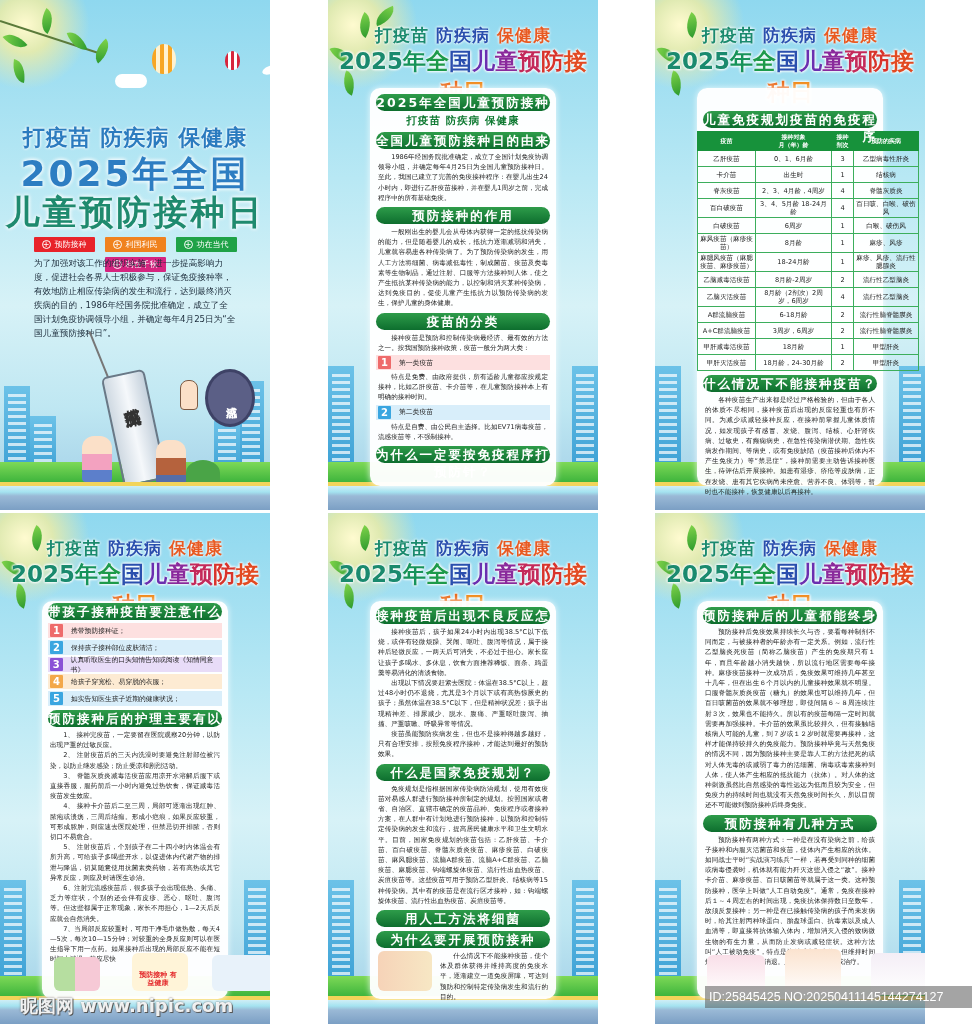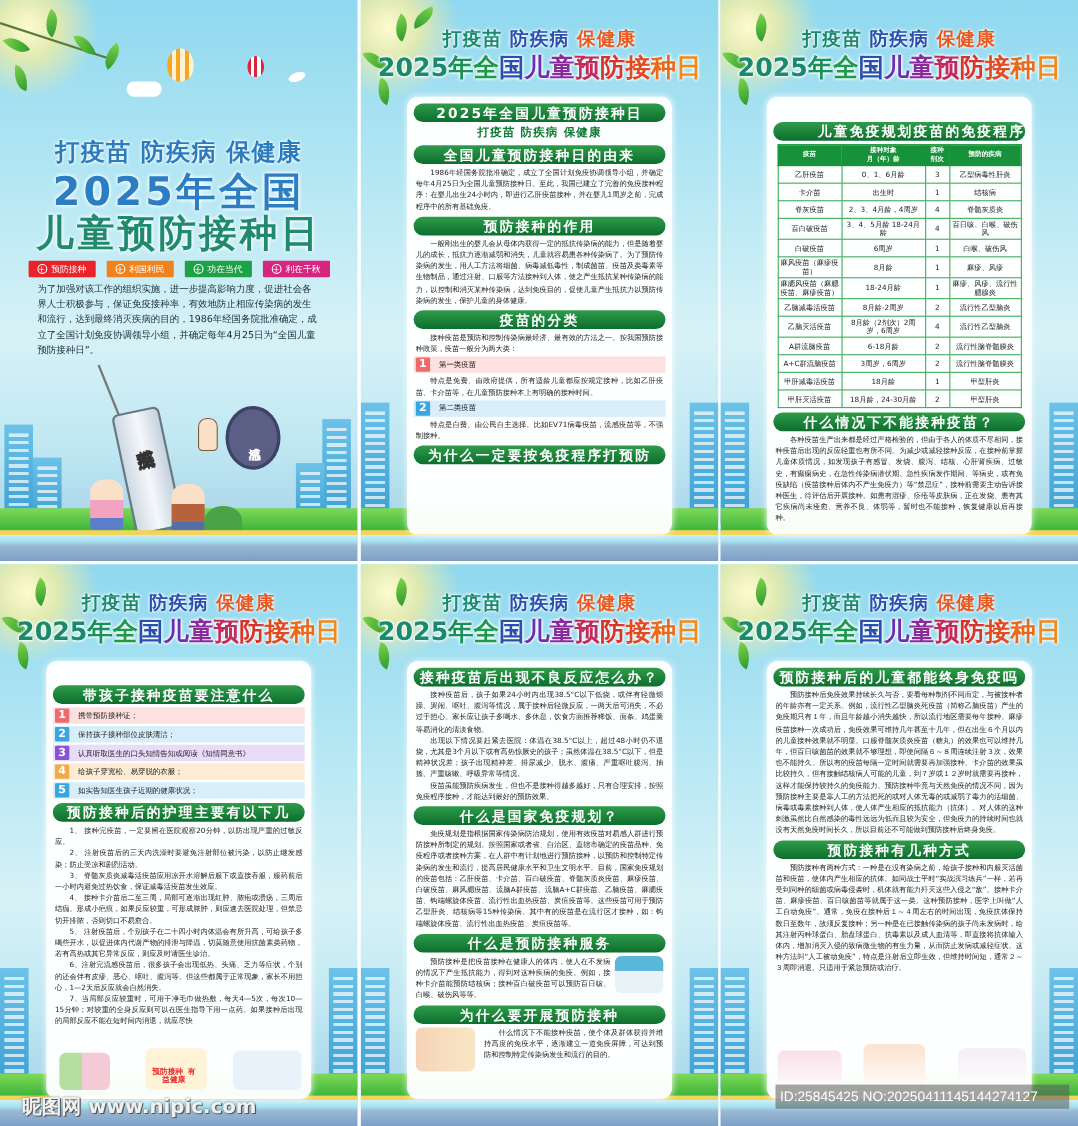--- a/index.html
+++ b/index.html
@@ -1,19 +1,19 @@
 <!DOCTYPE html>
 <html><head>
 <meta charset="utf-8">
 <style>
 *{box-sizing:border-box;margin:0;padding:0;}
 html,body{width:980px;height:1024px;overflow:hidden;background:#fff;}
 body{font-family:"DejaVu Sans","Liberation Sans",sans-serif;position:relative;}
 .grid{position:absolute;left:0;top:0;width:980px;height:1024px;}
-.panel{position:absolute;width:325px;height:510px;overflow:hidden;
+.panel{position:absolute;width:270px;height:510px;overflow:hidden;
   background:linear-gradient(180deg,#8fd8ef 0%,#b8e8f4 35%,#d7f2f7 60%,#bfe7f2 80%,#9fcde6 100%);}
 .panel .sky-glow{position:absolute;left:-40px;top:-40px;width:130px;height:130px;border-radius:50%;
   background:radial-gradient(circle,#fffbd0 0%,rgba(255,240,150,.7) 30%,rgba(255,255,255,0) 70%);}
 .leaf{position:absolute;width:14px;height:22px;background:linear-gradient(135deg,#7fd34a,#2e9b2e);border-radius:0 100% 0 100%;}
 .branch{position:absolute;height:2px;background:#5a7a3a;transform-origin:left center;}
 .city{position:absolute;bottom:34px;width:26px;background:linear-gradient(180deg,#6cc2e8,#3a9fd4);}
 .city:before{content:"";position:absolute;left:4px;right:4px;top:8px;bottom:4px;
   background:repeating-linear-gradient(180deg,rgba(255,255,255,.7) 0 3px,transparent 3px 7px);}
 .grass{position:absolute;left:0;right:0;bottom:26px;height:22px;background:linear-gradient(180deg,#7ed957,#38b13a);}
 .road{position:absolute;left:0;right:0;bottom:0;height:28px;
@@ -30,21 +30,21 @@
 .slogan1{position:absolute;left:0;right:0;text-align:center;font-weight:bold;letter-spacing:1px;}
 .big-title{position:absolute;left:0;right:0;text-align:center;font-weight:bold;}
 .tag{display:inline-block;height:15px;padding:0 8px;color:#fff;font-size:8px;line-height:15px;margin:0 5px;border-radius:1px;}
 .tag .plus{display:inline-block;width:9px;height:9px;border:1px solid #fff;border-radius:50%;font-size:8px;line-height:7px;text-align:center;margin-right:4px;}
 table.vac{border-collapse:collapse;margin:3px auto 2px;width:222px;font-size:6.6px;color:#222;}
 table.vac th{background:#17923b;color:#fff;font-weight:bold;font-size:6px;line-height:8px;border:1px solid #17923b;padding:1px;}
 table.vac td{border:1px solid #3cae5c;text-align:center;padding:1px 2px;line-height:8px;height:16px;}
 .watermark{position:absolute;font-weight:bold;color:rgba(255,255,255,.9);text-shadow:0 0 2px #666,1px 1px 0 #555;}
 .idbar{position:absolute;left:705px;top:986px;width:267px;height:22px;background:rgba(90,90,90,.55);
   color:#fff;font-size:12.5px;line-height:22px;padding-left:4px;white-space:nowrap;font-family:"Liberation Sans",sans-serif;}
-.illus{position:absolute;border-radius:6px;font-family:Liberation Mono, monospace;}
+.illus{position:absolute;border-radius:6px;}
 .balloon{position:absolute;border-radius:50% 50% 45% 45%;}
 .title-color span{display:inline-block;}
 </style>
 </head>
 <body>
 
 <div class="grid">
 
   <div class="panel" style="left:0;top:0;">
     <div class="sky-glow"></div>
@@ -266,21 +266,21 @@
     <div class="title-color" style="position:absolute;left:0;right:0;top:46px;text-align:center;font-weight:bold;font-size:23px;text-shadow:0 0 3px #fff,0 0 3px #fff,0 0 3px #fff;">
       <span style="color:#1a8a6e">2</span><span style="color:#1a8a6e">0</span><span style="color:#1a8a6e">2</span><span style="color:#1a8a6e">5</span><span style="color:#17935a">年</span><span style="color:#1d9a4a">全</span><span style="color:#2a4fae">国</span><span style="color:#6a2fb0">儿</span><span style="color:#8a2a9c">童</span><span style="color:#c32a5a">预</span><span style="color:#d8342c">防</span><span style="color:#e24a22">接</span><span style="color:#ea6a1a">种</span><span style="color:#f08a1a">日</span>
     </div>
 
     <div class="city" style="left:0;height:110px;"></div>
     <div class="city" style="right:0;height:110px;"></div>
     <div class="grass"></div>
     <div class="road"></div>
 
     <div class="card" style="top:88px;height:398px;">
-      <div class="hdr big" style="margin-top:22px;">带孩子接种疫苗要注意什么</div>
+      <div class="hdr big" style="margin-top:2px;">带孩子接种疫苗要注意什么</div>
       <div class="numrow" style="background:#fde0e0;">
           <span class="n" style="background:#ee6b6b;">1</span>
           <span>携带预防接种证；</span>
         </div>
       <div class="numrow" style="background:#d8eefa;">
           <span class="n" style="background:#3aa6e0;">2</span>
           <span>保持孩子接种部位皮肤清洁；</span>
         </div>
       <div class="numrow" style="background:#e8dcf8;">
           <span class="n" style="background:#8a52d6;">3</span>
@@ -333,25 +333,21 @@
     <div class="grass"></div>
     <div class="road"></div>
 
     <div class="card" style="top:88px;height:398px;">
       <div class="hdr big" style="margin-top:6px;">接种疫苗后出现不良反应怎么办？</div>
       <div class="txt">接种疫苗后，孩子如果24小时内出现38.5°C以下低烧，或伴有轻微烦躁、哭闹、呕吐、腹泻等情况，属于接种后轻微反应，一两天后可消失，不必过于担心。家长应让孩子多喝水、多休息，饮食方面推荐稀饭、面条、鸡蛋羹等易消化的清淡食物。</div>
       <div class="txt">出现以下情况要赶紧去医院：体温在38.5°C以上，超过48小时仍不退烧，尤其是3个月以下或有高热惊厥史的孩子；虽然体温在38.5°C以下，但是精神状况差；孩子出现精神差、排尿减少、脱水、腹痛、严重呕吐腹泻、抽搐、严重咳嗽、呼吸异常等情况。</div>
       <div class="txt">疫苗虽能预防疾病发生，但也不是接种得越多越好，只有合理安排，按照免疫程序接种，才能达到最好的预防效果。</div>
       <div class="hdr big">什么是国家免疫规划？</div>
       <div class="txt">免疫规划是指根据国家传染病防治规划，使用有效疫苗对易感人群进行预防接种所制定的规划。按照国家或者省、自治区、直辖市确定的疫苗品种、免疫程序或者接种方案，在人群中有计划地进行预防接种，以预防和控制特定传染病的发生和流行，提高居民健康水平和卫生文明水平。目前，国家免疫规划的疫苗包括：乙肝疫苗、卡介苗、百白破疫苗、脊髓灰质炎疫苗、麻疹疫苗、白破疫苗、麻风腮疫苗、流脑A群疫苗、流脑A+C群疫苗、乙脑疫苗、麻腮疫苗、钩端螺旋体疫苗、流行性出血热疫苗、炭疽疫苗等。这些疫苗可用于预防乙型肝炎、结核病等15种传染病。其中有的疫苗是在流行区才接种，如：钩端螺旋体疫苗、流行性出血热疫苗、炭疽疫苗等。</div>
-      <div class="hdr big">什么是预防接种服务</div>
-      <div style="display:flex;">
-        <div class="txt" style="flex:1;padding-right:4px;">预防接种是把疫苗接种在健康人的体内，使人在不发病的情况下产生抵抗能力，得到对这种疾病的免疫。例如，接种卡介苗能预防结核病；接种百白破疫苗可以预防百日咳、白喉、破伤风等等。</div>
-        <div class="illus" style="position:relative;width:44px;height:34px;margin-right:8px;background:linear-gradient(180deg,#5bb7d9 0 40%,#e9f2f7 40%);"></div>
-      </div>
+      <div class="hdr big">用人工方法将细菌</div>
       <div class="hdr big">为什么要开展预防接种</div>
       <div style="display:flex;">
         <div class="illus" style="position:relative;width:54px;height:40px;margin-left:8px;background:linear-gradient(90deg,#f6d3b8,#f7e7c4);"></div>
         <div class="txt" style="flex:1;">什么情况下不能接种疫苗，使个体及群体获得并维持高度的免疫水平，逐渐建立一道免疫屏障，可达到预防和控制特定传染病发生和流行的目的。</div>
       </div>
     </div>
   </div>
 
   <div class="panel" style="left:655px;top:513px;height:511px;">
     <div class="sky-glow"></div>

